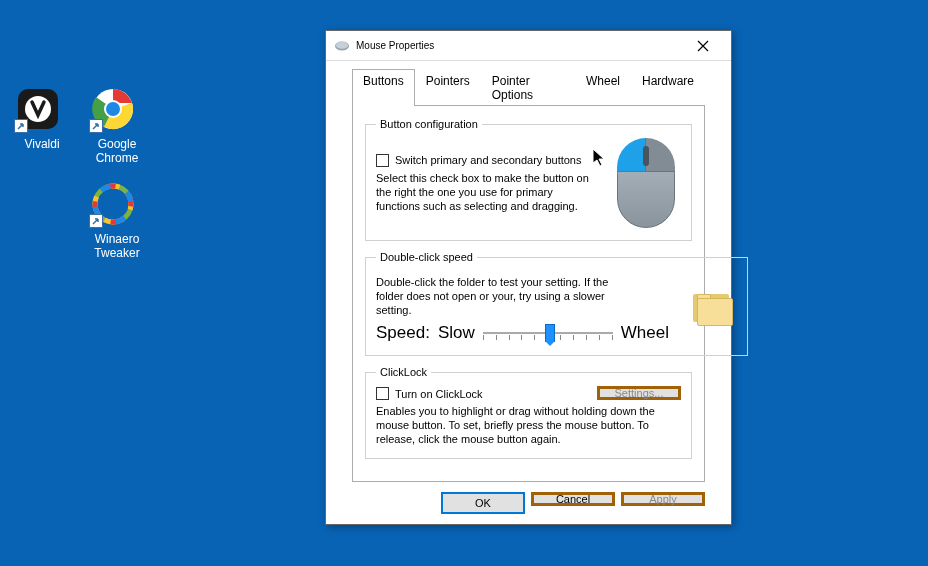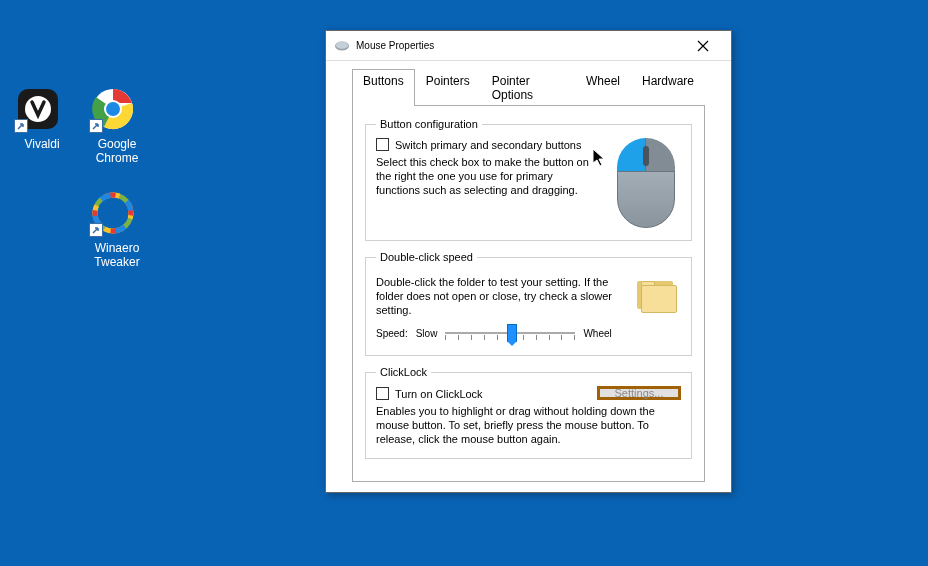--- a/index.html
+++ b/index.html
@@ -85,21 +85,21 @@
       margin-bottom: 10px;
       padding: 8px 10px 12px;
       position: relative;
     }
     fieldset.group legend {
       font-size: 11px;
       padding: 0 4px;
       color: #000;
     }
 
-    .row { display: flex; align-items: flex-start; gap: 20px; }
+    .row { display: flex; align-items: center; gap: 20px; }
     .checkbox-row { display:flex; align-items:center; gap:6px; margin-bottom: 4px;}
     .checkbox {
       width: 13px; height: 13px;
       border: 1px solid #333;
       background: #fff;
       flex: 0 0 13px;
     }
     .check-label { font-size: 11px; color: #000; }
     .desc { font-size: 11px; color: #000; line-height: 14px; margin-top: 4px; max-width: 240px;}
     
@@ -153,21 +153,21 @@
       position:absolute; left:8px; top:8px; width:36px; height:28px;
       background: #f7df9a; border-radius: 2px;
       border:1px solid #d4b860;
     }
     .folder-tab {
       position:absolute; left:8px; top:4px; width:14px; height:6px;
       background:#f7df9a; border-radius:2px 2px 0 0;
       border:1px solid #d4b860; border-bottom:none;
     }
 
-    .speed-row { display:flex; align-items:center; gap:8px; font-size:10px; margin-top:6px; }
+    .speed-row { display:flex; align-items:center; gap:8px; font-size:17px; margin-top:6px; }
     .slider-track {
       position:relative; width:130px; height:20px;
     }
     .slider-line {
       position:absolute; top:9px; left:0; right:0; height:2px;
       background:#aaa;
     }
     .slider-ticks { position:absolute; top:12px; left:0; right:0; height:6px; display:flex; justify-content:space-between;}
     .slider-ticks span { width:1px; height:5px; background:#888; display:block;}
     .slider-thumb {
@@ -237,21 +237,21 @@
       <div class="shortcut-arrow">
         <svg viewBox="0 0 10 10">
             <path d="M2 8 L7 3 M7 3 L4 3 M7 3 L7 6" stroke="#3a6ea5" stroke-width="1.5" fill="none"></path>
           </svg>
       </div>
     </div>
     <div class="dicon-label" style="white-space:pre-line">Google
 Chrome</div>
   </div>
 
-  <div class="icon-col col-2" style="top:104px;">
+  <div class="icon-col col-2" style="top:95px;">
     <div class="dicon">
       <svg width="44" height="44" viewBox="0 0 44 44">
         <circle cx="22" cy="22" r="18" fill="none" stroke="#7cb342" stroke-width="5" stroke-dasharray="20 8"></circle>
         <circle cx="22" cy="22" r="18" fill="none" stroke="#fbc02d" stroke-width="5" stroke-dasharray="15 12" transform="rotate(70 22 22)"></circle>
         <circle cx="22" cy="22" r="18" fill="none" stroke="#e53935" stroke-width="5" stroke-dasharray="12 16" transform="rotate(150 22 22)"></circle>
         <circle cx="22" cy="22" r="18" fill="none" stroke="#1e88e5" stroke-width="5" stroke-dasharray="10 18" transform="rotate(230 22 22)"></circle>
       </svg>
       <div class="shortcut-arrow">
         <svg viewBox="0 0 10 10">
             <path d="M2 8 L7 3 M7 3 L4 3 M7 3 L7 6" stroke="#3a6ea5" stroke-width="1.5" fill="none"></path>
@@ -306,21 +306,21 @@
             <div class="mouse-right-btn"></div>
             <div class="mouse-wheel"></div>
           </div>
         </div>
       </fieldset>
 
       <fieldset class="group">
         <legend>Double-click speed</legend>
         <div class="row">
           <div style="flex:1">
-            <div class="desc" style="max-width:260px">Double-click the folder to test your setting. If the folder does not open or close, try check a slower setting.</div>
+            <div class="desc" style="max-width:260px">Double-click the folder to test your setting. If the folder does not open or your, try using a slower setting.</div>
             <div class="speed-row">
               <span>Speed:</span>
               <span>Slow</span>
               <div class="slider-track">
                 <div class="slider-line"></div>
                 <div class="slider-ticks">
                     <span></span>
                     <span></span>
                     <span></span>
                     <span></span>
@@ -352,20 +352,25 @@
             <div class="checkbox"></div>
             <div class="check-label">Turn on ClickLock</div>
           </div>
           <div class="btn disabled">Settings...</div>
         </div>
         <div class="desc" style="max-width:100%">Enables you to highlight or drag without holding down the mouse button. To set, briefly press the mouse button. To release, click the mouse button again.</div>
       </fieldset>
 
     </div>
 
+    <div class="dialog-actions">
+      <div class="btn focus">OK</div>
+      <div class="btn">Cancel</div>
+      <div class="btn disabled">Apply</div>
+    </div>
   </div>
 </div>
 
 <div class="cursor-overlay">
   <svg width="16" height="20" viewBox="0 0 16 20">
     <path d="M1 1 L1 15 L5 12 L8 18 L10 17 L7 11 L12 11 Z" fill="#000" stroke="#fff" stroke-width="1"></path>
   </svg>
 </div>
 
 </body></html>

